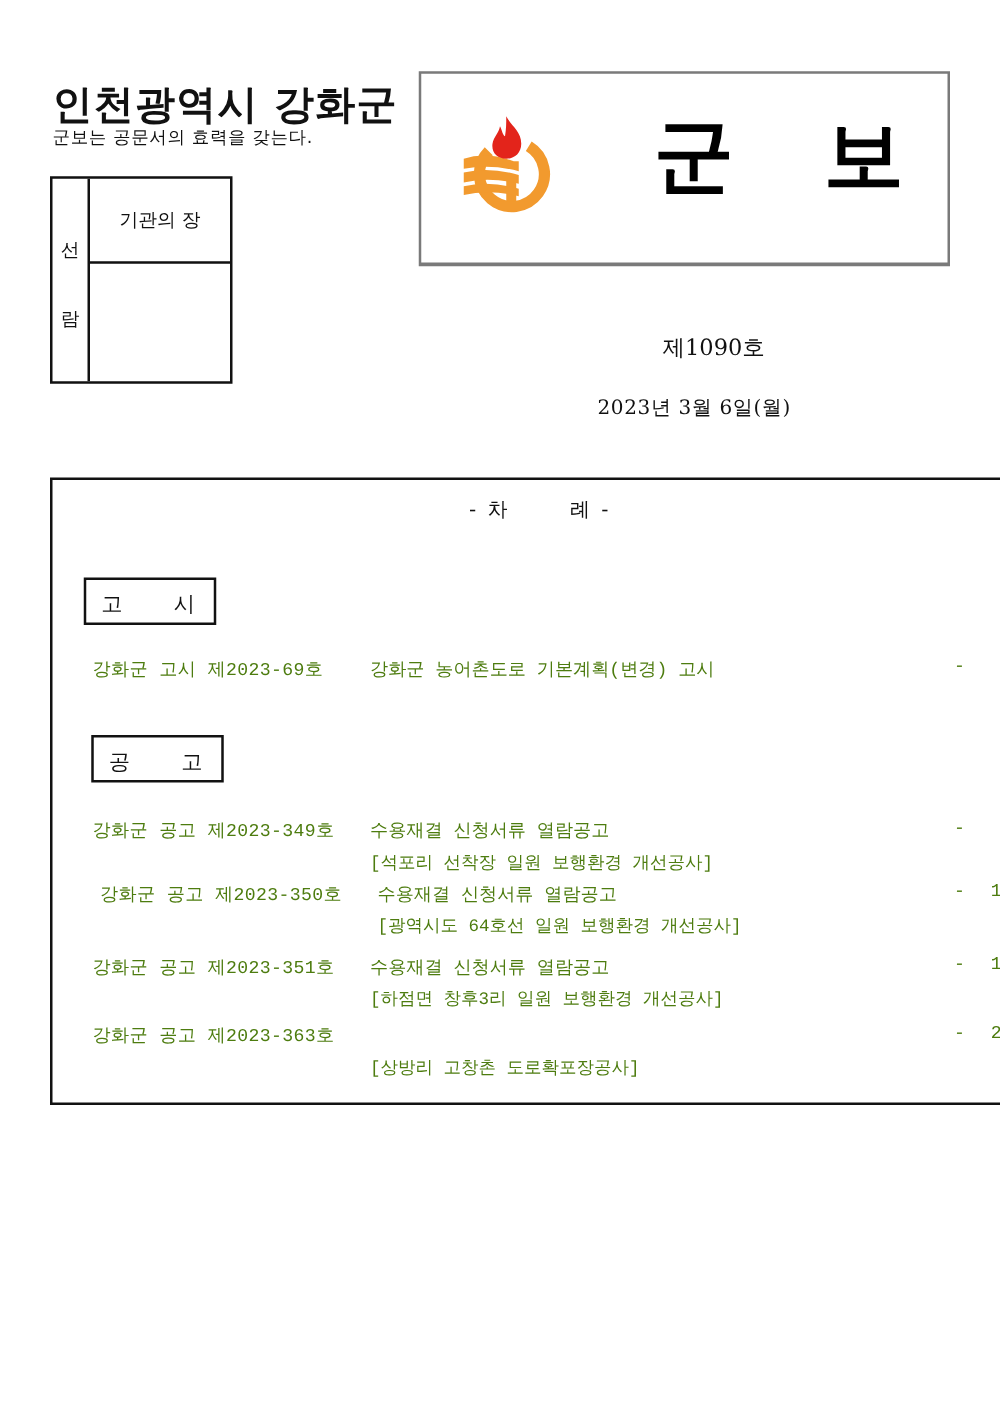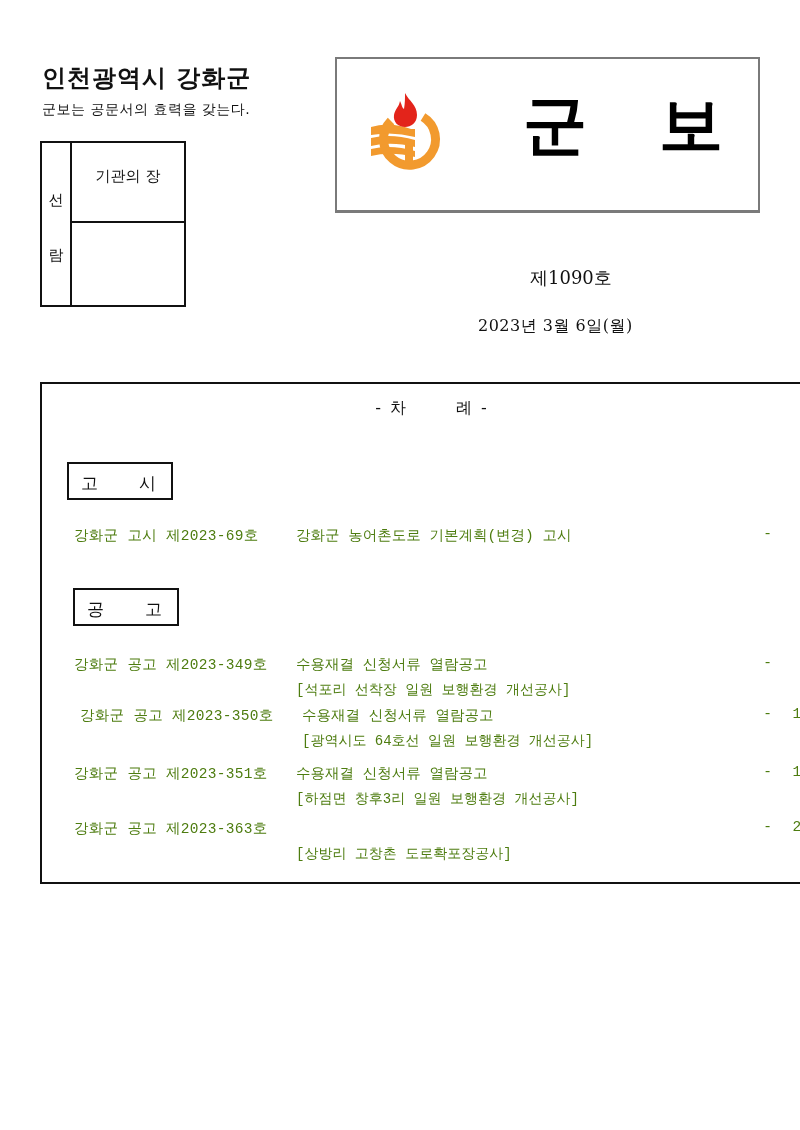--- a/index.html
+++ b/index.html
@@ -1,27 +1,27 @@
 <!DOCTYPE html>
 <html><head>
   <meta charset="utf-8">
   <style>
     * { box-sizing: border-box; margin: 0; padding: 0; }
     html, body { width: 800px; height: 1130px; background: #ffffff; }
     body { position: relative; font-family: "DejaVu Sans", sans-serif; color: #111; overflow: hidden; }
 
-    .org-title { position: absolute; left: 42px; top: 62px; font-size: 24px; font-weight: bold; letter-spacing: 1px; color: #111; }
+    .org-title { position: absolute; left: 42px; top: 62px; font-size: 32px; font-weight: bold; letter-spacing: 1px; color: #111; }
     .org-sub { position: absolute; left: 42px; top: 101px; font-size: 14px; letter-spacing: 0.5px; color: #111; }
 
     .approval { position: absolute; left: 40px; top: 141px; width: 146px; height: 166px; border: 2px solid #111; }
     .approval .side { position: absolute; left: 0; top: 0; width: 30px; height: 100%; border-right: 2px solid #111; }
     .approval .side span { position: absolute; left: 0; width: 28px; text-align: center; font-size: 15px; }
     .approval .side .c1 { top: 48px; }
     .approval .side .c2 { top: 103px; }
-    .approval .head { position: absolute; left: 30px; top: 0; right: 0; height: 80px; border-bottom: 2px solid #111; text-align: center; padding-top: 24px; font-size: 15px; }
+    .approval .head { position: absolute; left: 30px; top: 0; right: 0; height: 68px; border-bottom: 2px solid #111; text-align: center; padding-top: 24px; font-size: 15px; }
     .approval .sign { position: absolute; left: 30px; top: 70px; right: 0; bottom: 0; }
 
     .masthead { position: absolute; left: 335px; top: 57px; width: 425px; height: 156px; border: 2px solid #7a7a7a; border-bottom-width: 3px; background: #fff; }
     .masthead .logo { position: absolute; left: 28px; top: 32px; width: 90px; height: 82px; }
     .masthead .t1 { position: absolute; left: 186px; top: 34px; font-size: 64px; font-weight: bold; line-height: 1; color: #000; }
     .masthead .t2 { position: absolute; left: 322px; top: 34px; font-size: 64px; font-weight: bold; line-height: 1; color: #000; }
 
     .issue-no { position: absolute; left: 530px; top: 266px; font-family: "DejaVu Serif", serif; font-size: 18px; }
     .issue-date { position: absolute; left: 478px; top: 316px; font-family: "DejaVu Serif", serif; font-size: 16px; letter-spacing: 0.5px; }
 

